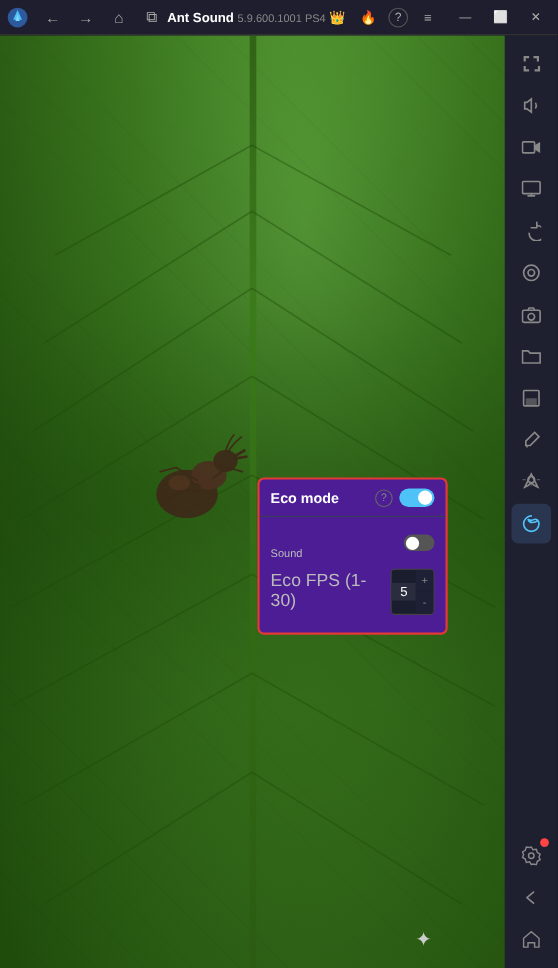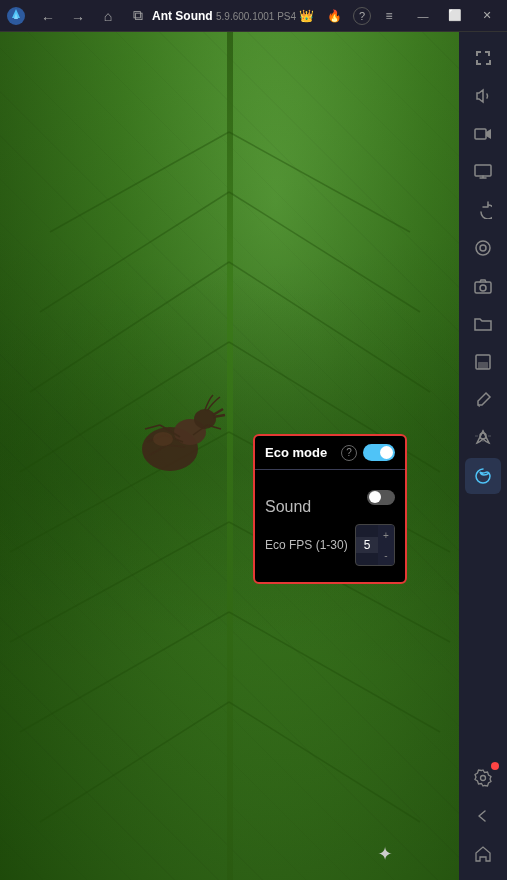--- a/index.html
+++ b/index.html
@@ -211,22 +211,22 @@
       border-radius: 50%;
     }
 
     .sidebar-spacer { flex: 1; }
 
     
     .eco-popup {
       position: absolute;
       right: 52px;
       top: 402px;
-      width: 154px;
-      background: #000000;
+      width: 173px;
+      background: #4c1d95;
       border: 2px solid #e53935;
       border-radius: 6px;
       padding: 8px 10px;
       z-index: 200;
     }
 
     .eco-header {
       display: flex;
       align-items: center;
       justify-content: space-between;
@@ -285,21 +285,21 @@
 
     .eco-row {
       display: flex;
       align-items: center;
       justify-content: space-between;
       margin-bottom: 8px;
     }
 
     .eco-row-label {
       color: #bbb;
-      font-size: 16px;
+      font-size: 10px;
       margin-top: 20px;
     }
 
     .sound-toggle {
       width: 28px;
       height: 15px;
       border-radius: 8px;
       background: #555;
       position: relative;
       cursor: pointer;
@@ -310,21 +310,21 @@
       top: 1.5px;
       left: 2px;
       width: 12px;
       height: 12px;
       border-radius: 50%;
       background: #fff;
     }
 
     .fps-label {
       color: #bbb;
-      font-size: 12px;
+      font-size: 16px;
     }
 
     .fps-input-wrap {
       display: flex;
       align-items: center;
       background: #1a1d2e;
       border: 1px solid #444;
       border-radius: 4px;
       overflow: hidden;
     }

